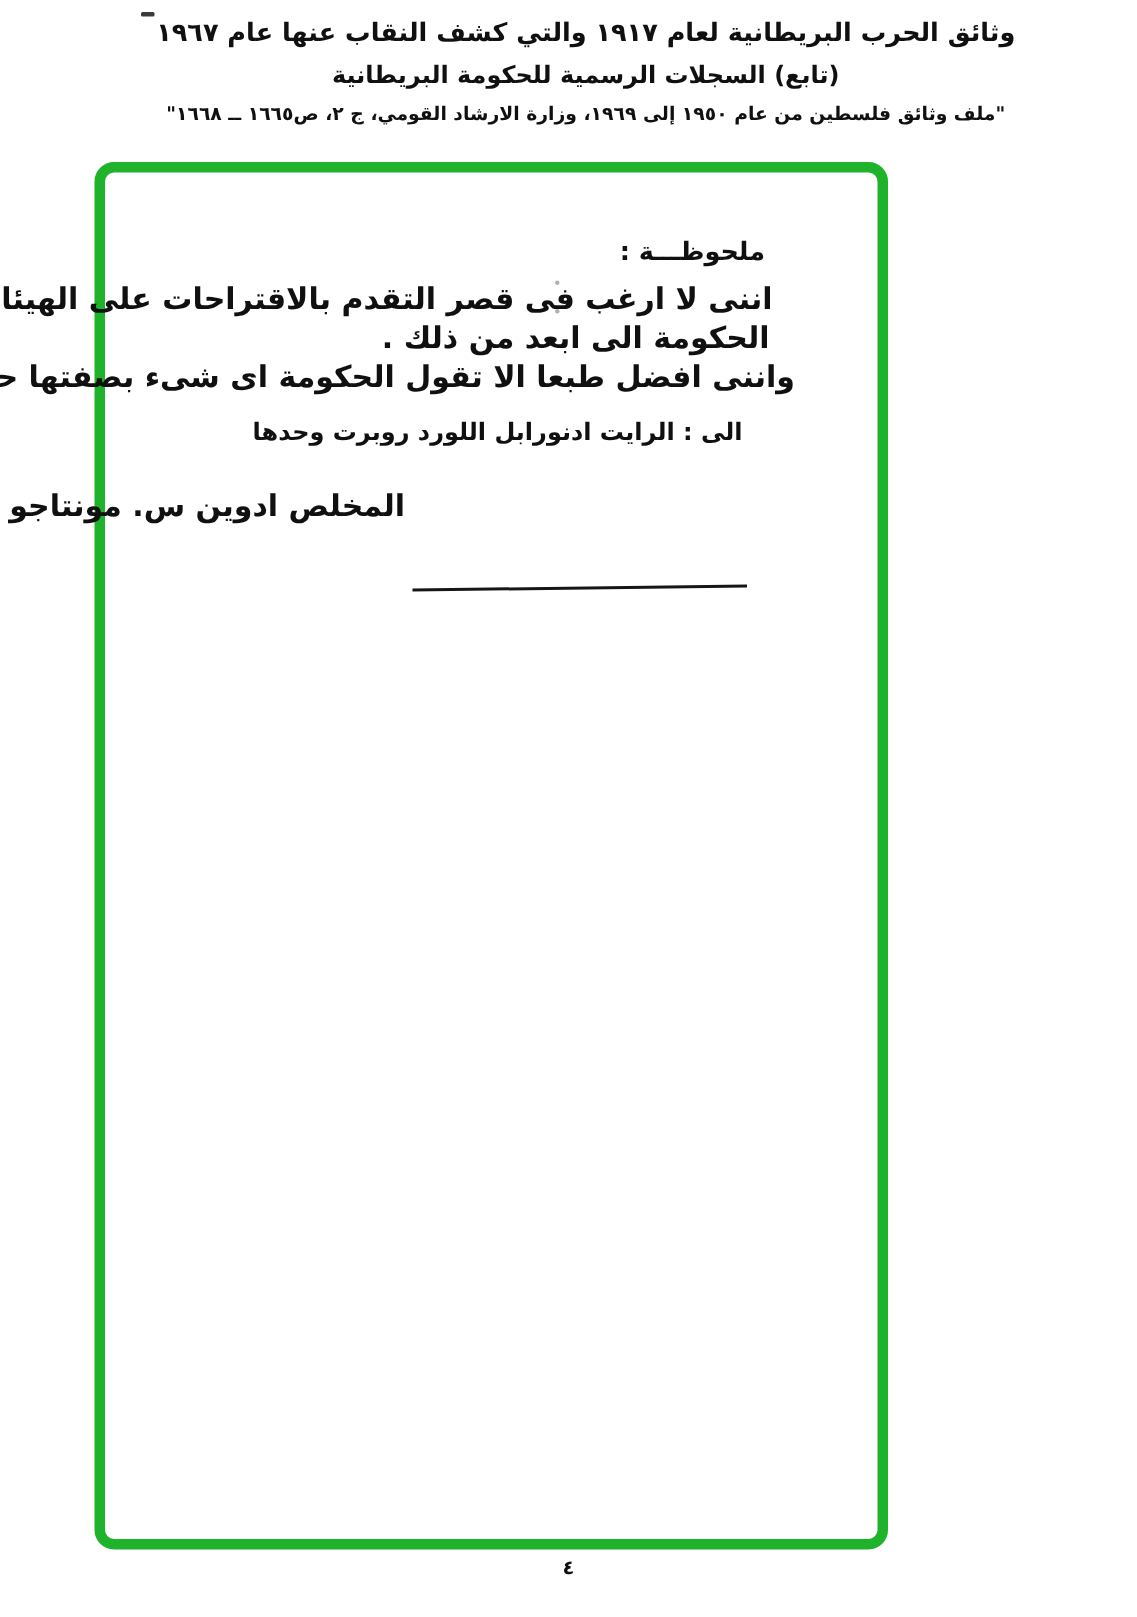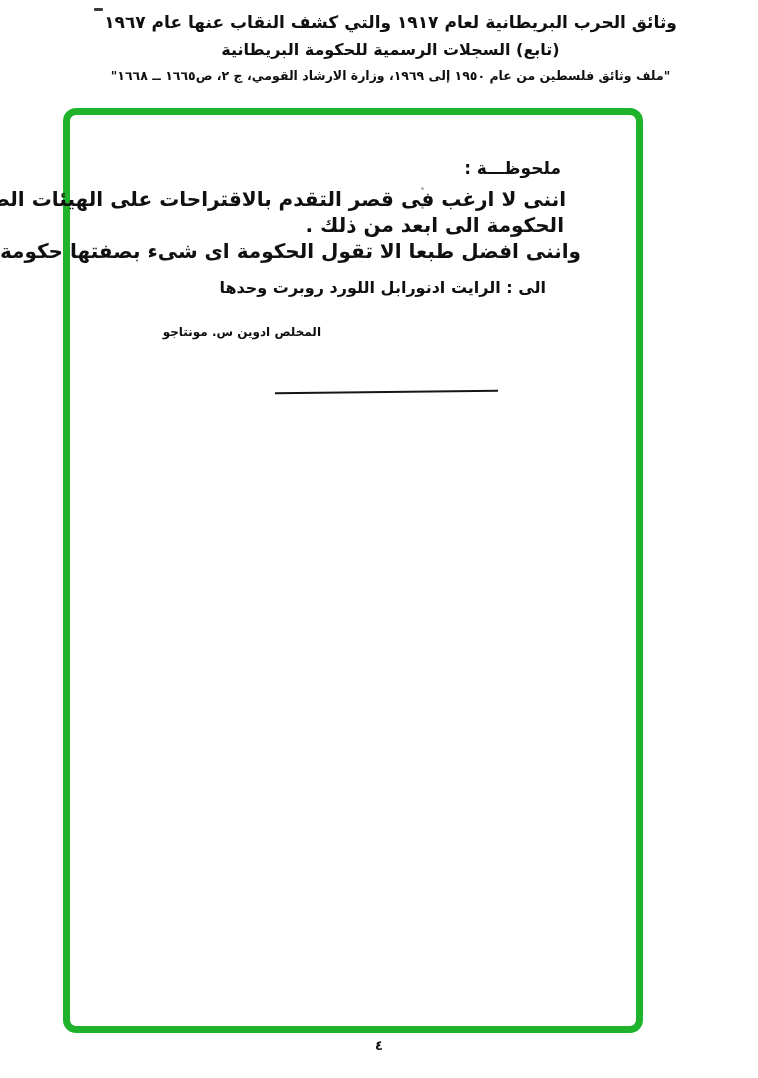--- a/index.html
+++ b/index.html
@@ -23,21 +23,21 @@
     position:absolute; top:12px; left:0; right:0;
     text-align:center; direction:rtl;padding-left:23px;
   }
   .header-line1 { font-size:17px; font-weight:700; letter-spacing:0.2px; }
   .header-line2 { font-size:16px; font-weight:700; margin-top:8px; }
   .header-line3 { font-size:12.5px; font-weight:700; margin-top:9px; }
 
   
   .doc-box {
     position:absolute; left:63px; top:108px;
-    width:580px; height:925px;
+    width:529px; height:925px;
     border:7px solid #1fb32c;
     border-radius:13px;
     background:#ffffff;
   }
   .doc-inner { position:absolute; inset:0; direction:rtl; }
 
   .note-title {
     position:absolute; top:43px; right:75px;
     font-size:17px; font-weight:700; white-space:nowrap;
   }
@@ -58,21 +58,21 @@
   .note-line { white-space:nowrap; }
   .note-line.l1 { padding-right:15px; }
   .note-line.l3 { padding-right:17px; }
 
   .addressee {
     position:absolute; top:163px; right:90px;
     font-size:16px; font-weight:700; white-space:nowrap;
   }
   .signature {
     position:absolute; top:210px; right:315px;
-    font-size:12px; font-weight:700; white-space:nowrap;
+    font-size:20px; font-weight:700; white-space:nowrap;
   }
 
   .divider {
     position:absolute; top:276px; left:205px;
     width:223px; height:2px; background:#161616;
     transform:rotate(-0.7deg);
   }
 
   .page-number {
     position:absolute; top:1038px; left:0; right:0;

